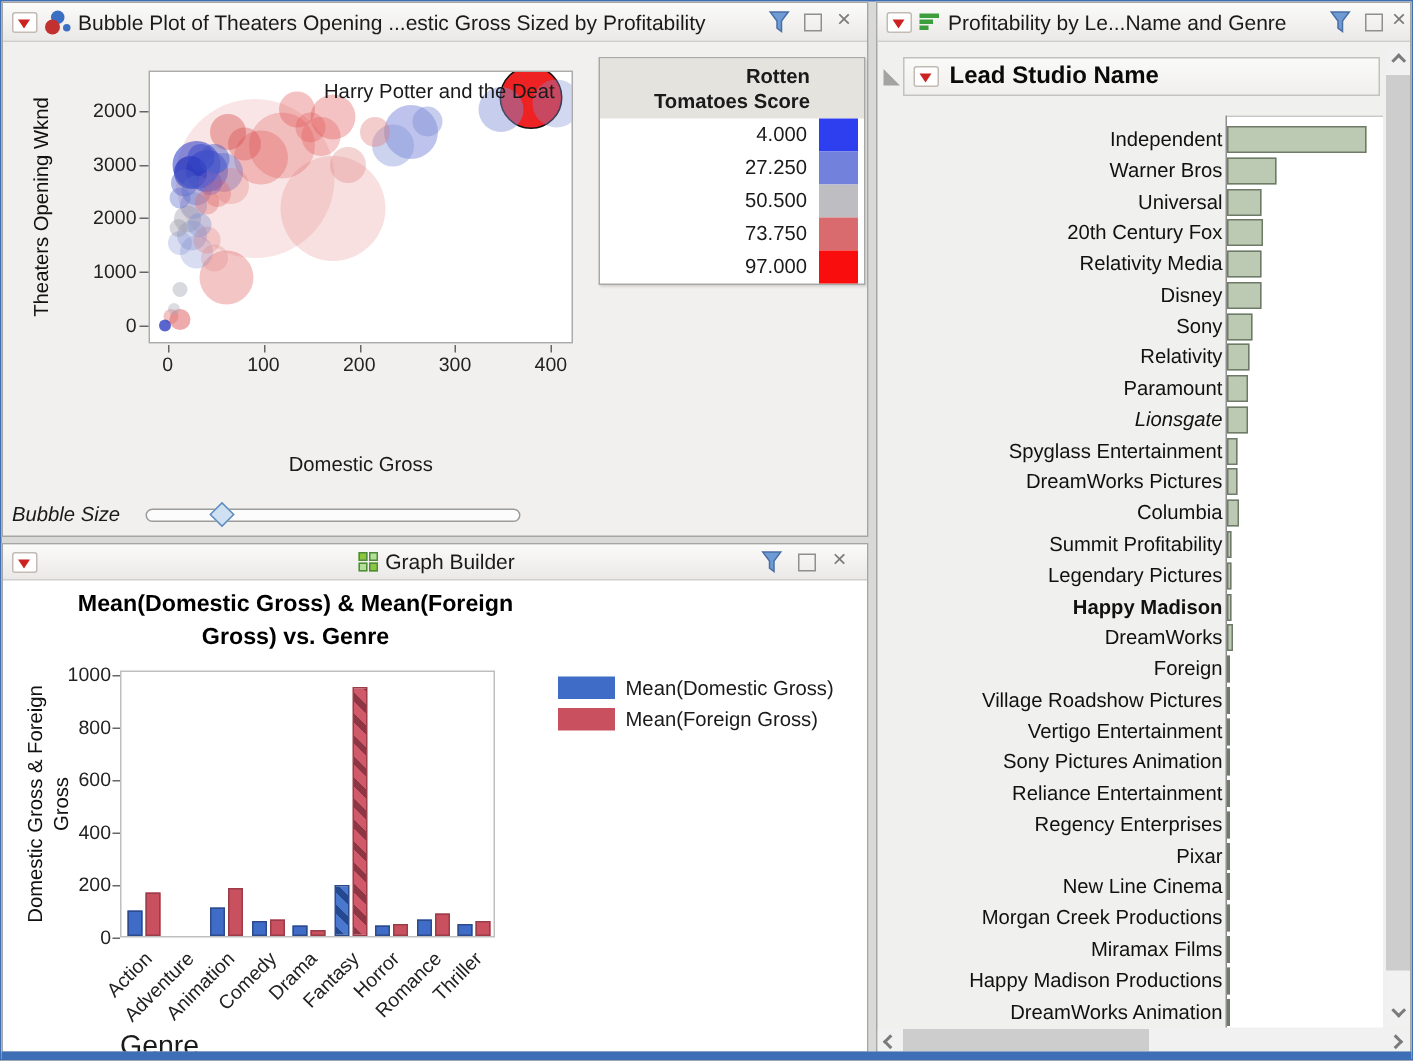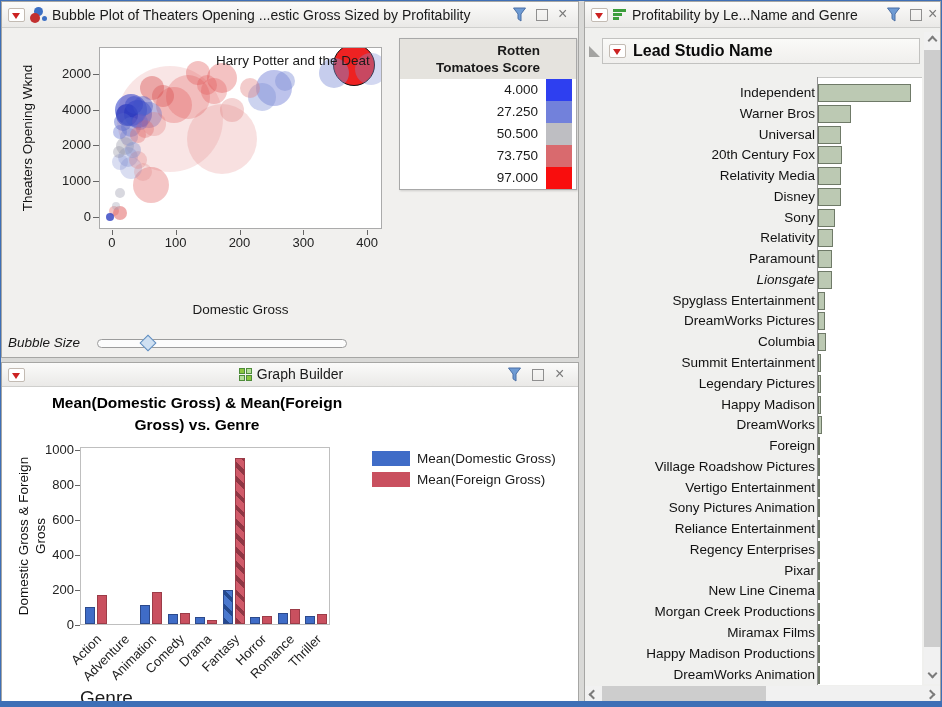--- a/index.html
+++ b/index.html
@@ -198,21 +198,21 @@
         <div class="bubble" style="left: 12px; top: 154.2px; width: 8px; height: 8px; background: rgb(168, 168, 184); opacity: 0.4;"></div>
         <div class="bubble" style="left: 5.6px; top: 164.9px; width: 8px; height: 8px; background: rgb(48, 64, 192); opacity: 0.8;"></div>
       </div>
     <div id="bp-ticks">
         <div class="tick-lab-y" style="top: 206.98px;">0</div>
         <div class="tick-mark-y" style="top: 214.98px;"></div>
         <div class="tick-lab-y" style="top: 171.195px;">1000</div>
         <div class="tick-mark-y" style="top: 179.195px;"></div>
         <div class="tick-lab-y" style="top: 135.41px;">2000</div>
         <div class="tick-mark-y" style="top: 143.41px;"></div>
-        <div class="tick-lab-y" style="top: 99.6243px;">4000</div>
+        <div class="tick-lab-y" style="top: 99.6243px;">3000</div>
         <div class="tick-mark-y" style="top: 107.624px;"></div>
         <div class="tick-lab-y" style="top: 63.839px;">2000</div>
         <div class="tick-mark-y" style="top: 71.839px;"></div>
         <div class="tick-lab-x" style="left: 79.7727px;">0</div>
         <div class="tick-mark-x" style="left: 109.773px;"></div>
         <div class="tick-lab-x" style="left: 143.636px;">100</div>
         <div class="tick-mark-x" style="left: 173.636px;"></div>
         <div class="tick-lab-x" style="left: 207.5px;">200</div>
         <div class="tick-mark-x" style="left: 237.5px;"></div>
         <div class="tick-lab-x" style="left: 271.364px;">300</div>
@@ -407,25 +407,25 @@
         <div class="studio-label" style="top: 249.16px;">Paramount</div>
         <div class="studio-bar" style="top: 248.16px; width: 14px; background: rgb(188, 201, 179); border: 1px solid rgb(111, 122, 104);"></div>
         <div class="studio-label" style="top: 269.93px; font-style: italic;">Lionsgate</div>
         <div class="studio-bar" style="top: 268.93px; width: 14px; background: rgb(188, 201, 179); border: 1px solid rgb(111, 122, 104);"></div>
         <div class="studio-label" style="top: 290.7px;">Spyglass Entertainment</div>
         <div class="studio-bar" style="top: 289.7px; width: 7px; background: rgb(188, 201, 179); border: 1px solid rgb(111, 122, 104);"></div>
         <div class="studio-label" style="top: 311.47px;">DreamWorks Pictures</div>
         <div class="studio-bar" style="top: 310.47px; width: 7px; background: rgb(188, 201, 179); border: 1px solid rgb(111, 122, 104);"></div>
         <div class="studio-label" style="top: 332.24px;">Columbia</div>
         <div class="studio-bar" style="top: 331.24px; width: 8px; background: rgb(188, 201, 179); border: 1px solid rgb(111, 122, 104);"></div>
-        <div class="studio-label" style="top: 353.01px;">Summit Entertainment</div>
+        <div class="studio-label" style="top: 353.01px;">Summit Profitability</div>
         <div class="studio-bar" style="top: 352.01px; width: 3px; background: rgb(188, 201, 179); border: 1px solid rgb(111, 122, 104);"></div>
         <div class="studio-label" style="top: 373.78px;">Legendary Pictures</div>
         <div class="studio-bar" style="top: 372.78px; width: 3px; background: rgb(188, 201, 179); border: 1px solid rgb(111, 122, 104);"></div>
-        <div class="studio-label" style="top: 394.55px;">Happy Madison</div>
+        <div class="studio-label" style="top: 394.55px; font-weight: bold;">Happy Madison</div>
         <div class="studio-bar" style="top: 393.55px; width: 3px; background: rgb(188, 201, 179); border: 1px solid rgb(111, 122, 104);"></div>
         <div class="studio-label" style="top: 415.32px;">DreamWorks</div>
         <div class="studio-bar" style="top: 414.32px; width: 4px; background: rgb(188, 201, 179); border: 1px solid rgb(111, 122, 104);"></div>
         <div class="studio-label" style="top: 436.09px;">Foreign</div>
         <div class="studio-bar" style="top: 435.09px; width: 2px; background: rgb(188, 201, 179); border: 1px solid rgb(111, 122, 104);"></div>
         <div class="studio-label" style="top: 456.86px;">Village Roadshow Pictures</div>
         <div class="studio-bar" style="top: 455.86px; width: 2px; background: rgb(188, 201, 179); border: 1px solid rgb(111, 122, 104);"></div>
         <div class="studio-label" style="top: 477.63px;">Vertigo Entertainment</div>
         <div class="studio-bar" style="top: 476.63px; width: 2px; background: rgb(188, 201, 179); border: 1px solid rgb(111, 122, 104);"></div>
         <div class="studio-label" style="top: 498.4px;">Sony Pictures Animation</div>

